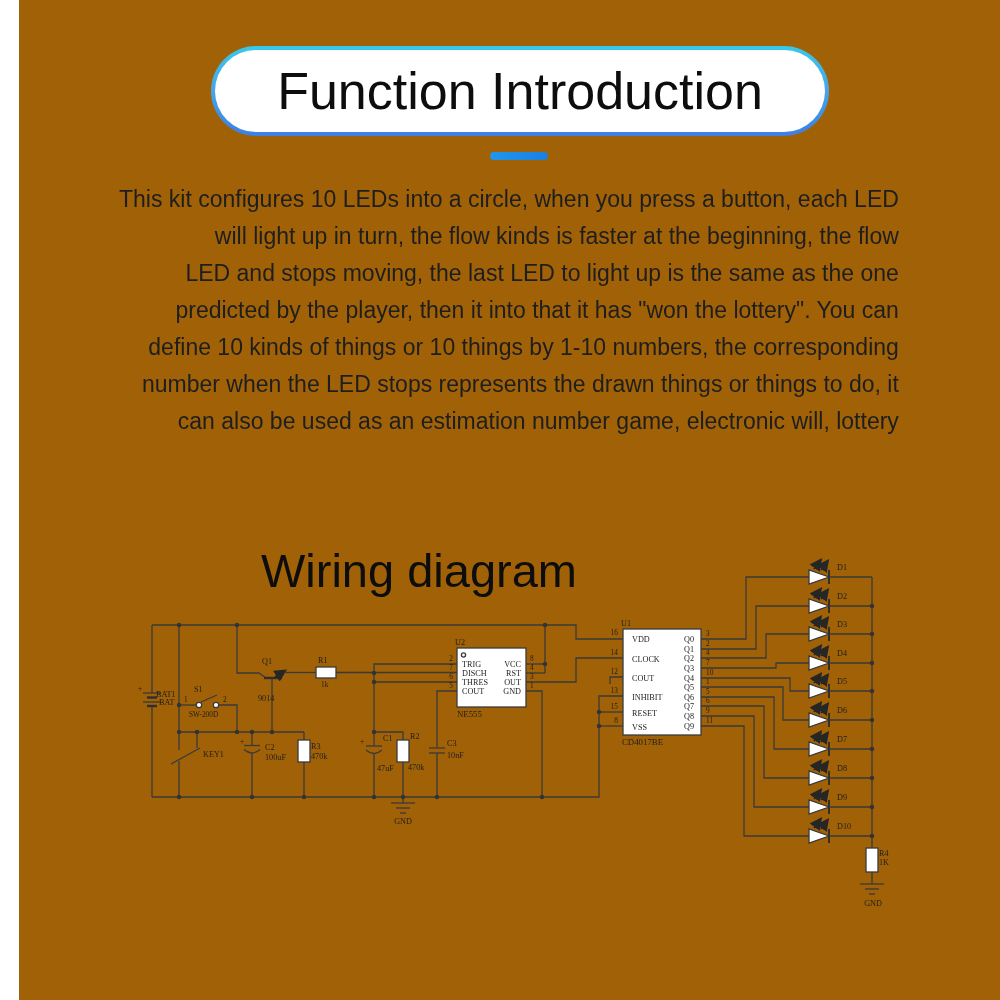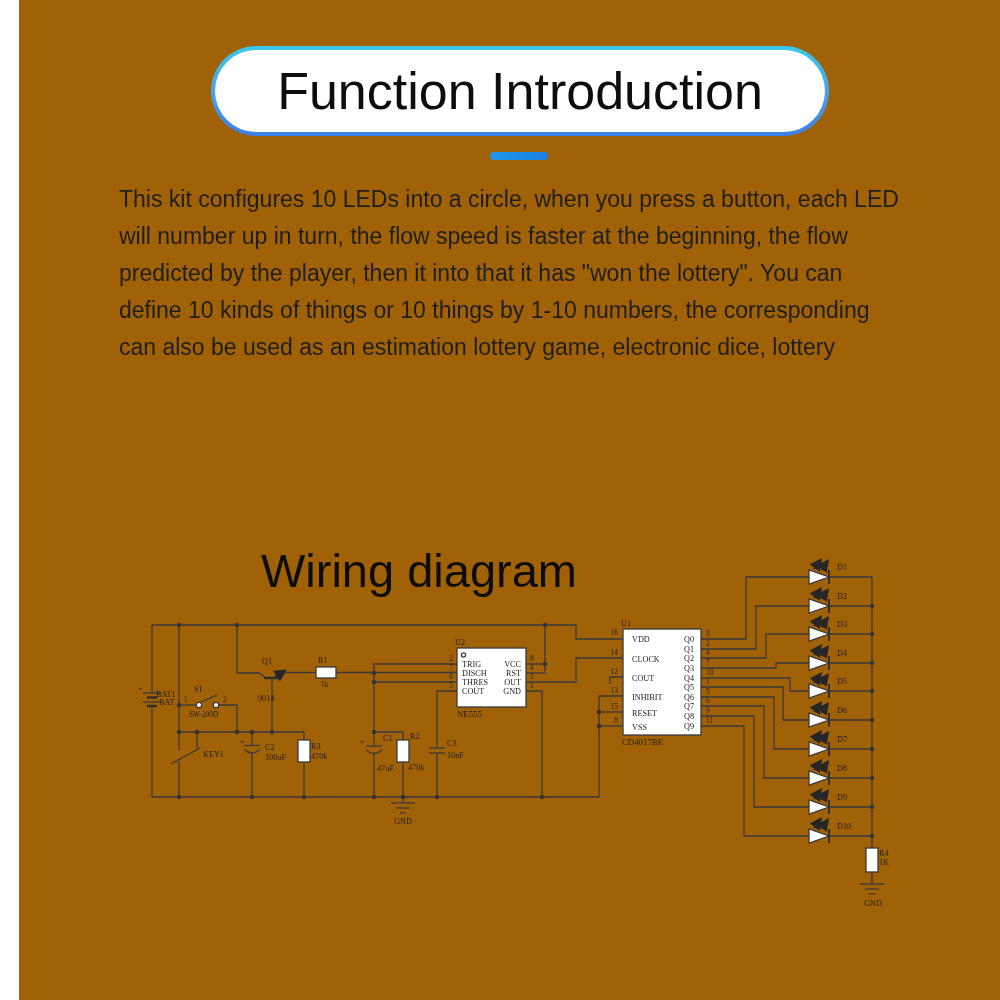--- a/index.html
+++ b/index.html
@@ -7,21 +7,21 @@
         font-family:"Liberation Sans",sans-serif;color:#1c1c1c;margin-left:19px;}
   .pill{position:absolute;left:192px;top:46px;width:618px;height:90px;border-radius:48px;
         background:linear-gradient(180deg,#38c8ea 0%,#47a8e8 45%,#3b80e6 100%);
         padding:4px;box-sizing:border-box;}
   .pill-inner{width:100%;height:100%;border-radius:44px;background:#fff;display:flex;
         align-items:center;justify-content:center;font-size:52px;font-weight:400;
         letter-spacing:0px;color:#0d0d0d;white-space:nowrap;}
   .dash{position:absolute;left:471px;top:152px;width:58px;height:8px;border-radius:4px;
         background:linear-gradient(90deg,#2196ec,#1b7fe2);}
   .intro{position:absolute;left:100px;top:181px;font-size:23px;line-height:37px;color:#1e1e1e;}
-  .intro div{white-space:nowrap;}
+  .intro div{white-space:nowrap;text-align:right;}
   .wiring-heading{position:absolute;left:0;top:543px;width:800px;text-align:center;
         font-size:47px;font-weight:400;color:#0d0d0d;}
   svg{position:absolute;left:0;top:0;}
   .w{fill:none;stroke:#3a3a3a;stroke-width:1.3px;}
   .wb{fill:none;stroke:#2e2e2e;stroke-width:2.4px;}
   .box{fill:#fff;stroke:#3a3a3a;stroke-width:1.3px;}
   .led{fill:#fff;stroke:#3a3a3a;stroke-width:1.3px;}
   .bar{fill:none;stroke:#2e2e2e;stroke-width:1.9px;}
   .ar{fill:none;stroke:#262626;stroke-width:1.8px;}
   .dot{fill:#333;stroke:none;}
@@ -36,24 +36,26 @@
 
 <div id="page">
 
   <div class="pill">
     <div class="pill-inner">Function Introduction</div>
   </div>
   <div class="dash"></div>
 
   <div class="intro">
     <div>This kit configures 10 LEDs into a circle, when you press a button, each LED</div>
-    <div>will number up in turn, the flow speed is faster at the beginning, the flow</div>
+    <div>will light up in turn, the flow kinds is faster at the beginning, the flow</div>
+    <div>LED and stops moving, the last LED to light up is the same as the one</div>
     <div>predicted by the player, then it into that it has "won the lottery". You can</div>
     <div>define 10 kinds of things or 10 things by 1-10 numbers, the corresponding</div>
-    <div>can also be used as an estimation lottery game, electronic dice, lottery</div>
+    <div>number when the LED stops represents the drawn things or things to do, it</div>
+    <div>can also be used as an estimation number game, electronic will, lottery</div>
   </div>
 
   <div class="wiring-heading">Wiring diagram</div>
 
   <svg id="schem" width="1000" height="1000" viewBox="0 0 1000 1000">
     <defs>
       <marker id="ah" markerWidth="7" markerHeight="7" refX="5" refY="3.5" orient="auto">
         <path d="M0,0 L7,3.5 L0,7 z" fill="#262626"></path>
       </marker>
     </defs>

